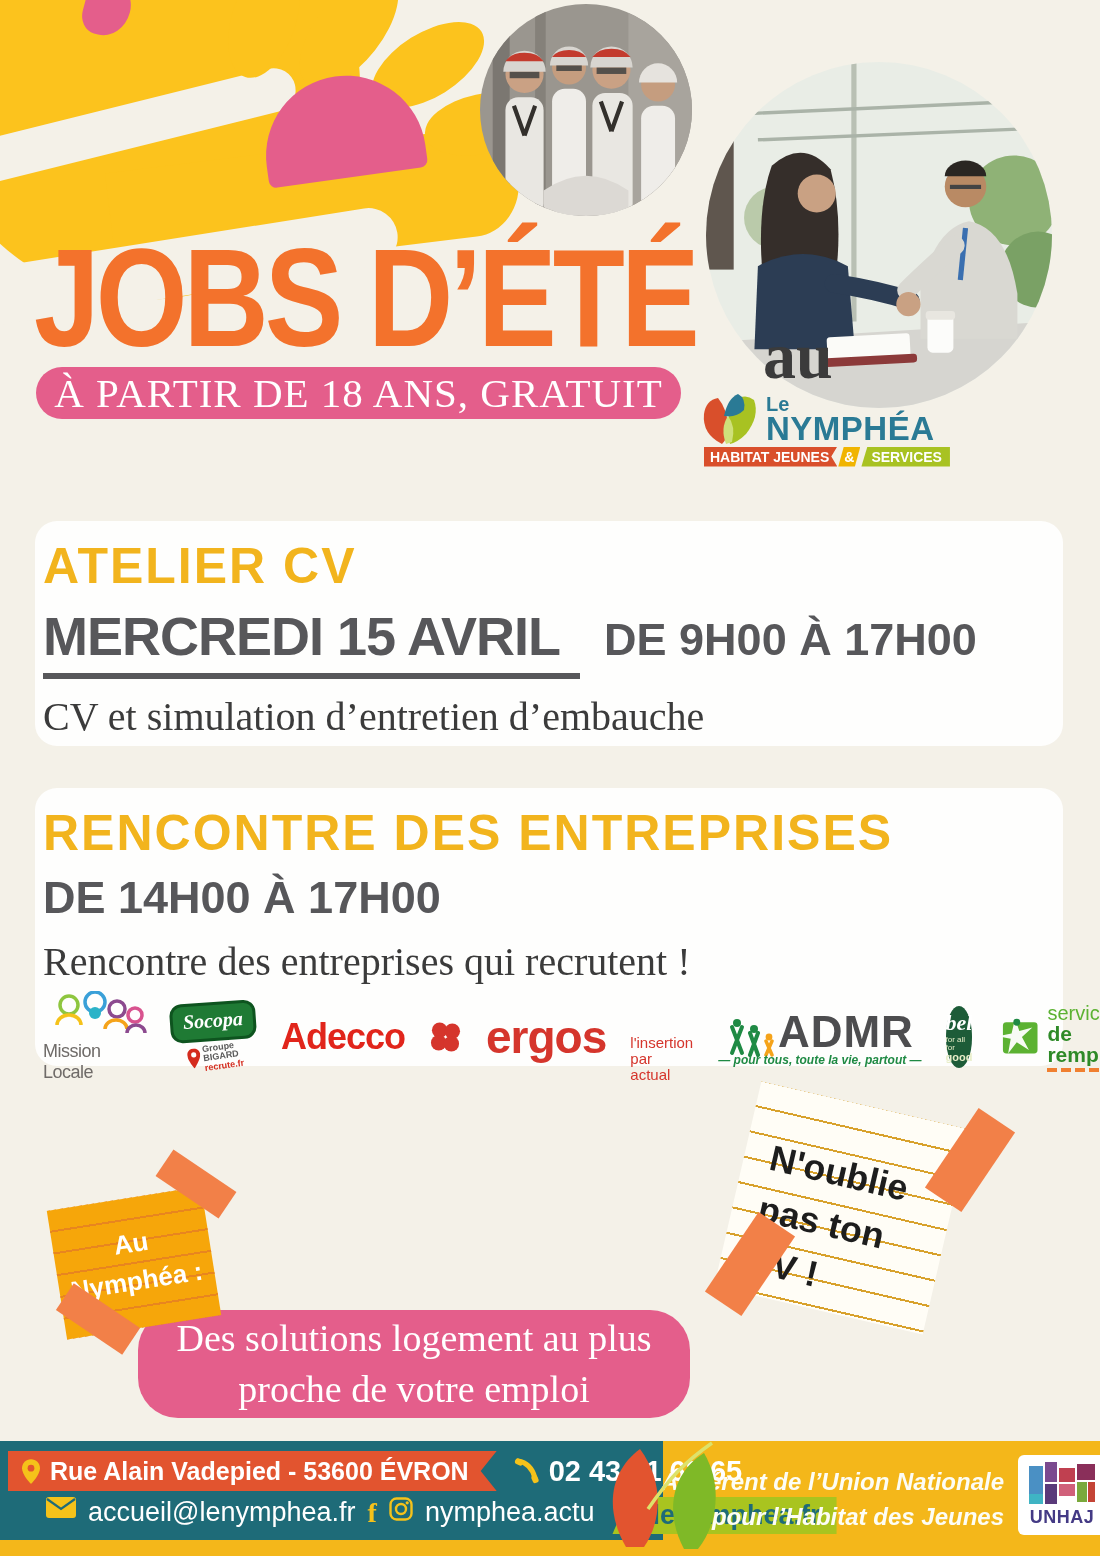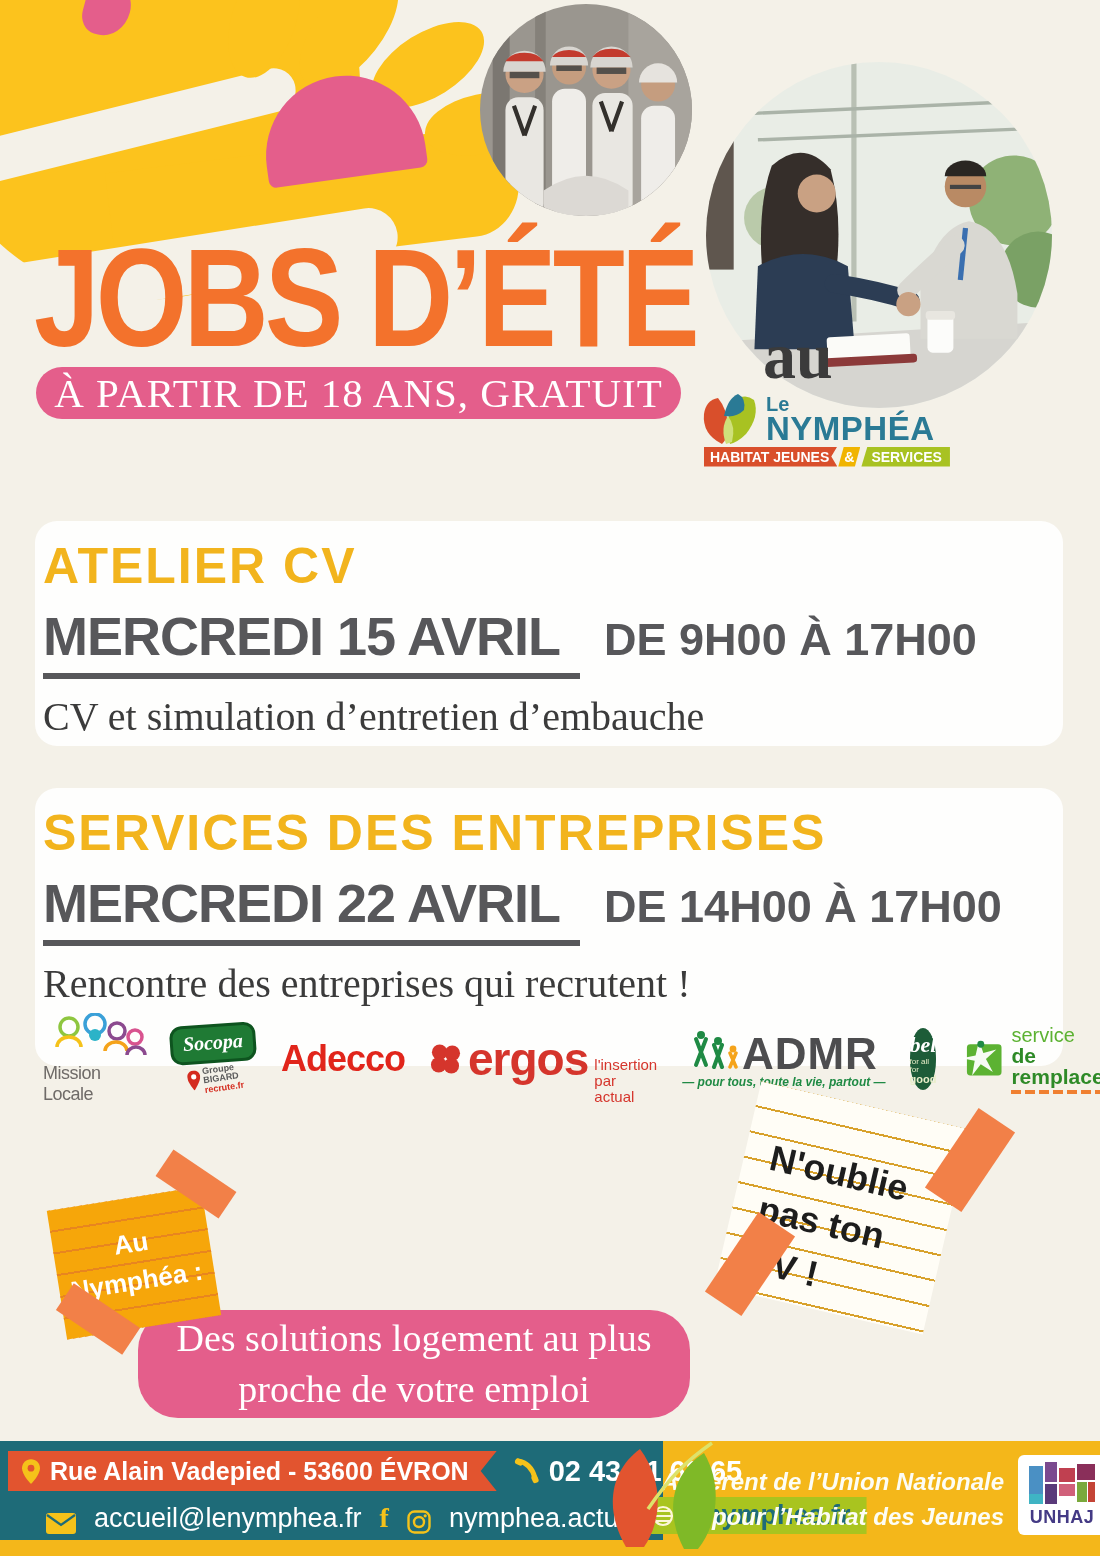--- a/index.html
+++ b/index.html
@@ -66,25 +66,25 @@
   .pml{display:flex;flex-direction:column;align-items:center;}
   .pml-label{font-size:18px;color:#6f6b68;letter-spacing:-.5px;margin-top:-2px;}
   .socopa{display:flex;flex-direction:column;align-items:center;transform:rotate(-4deg);}
   .socopa-badge{background:#1f7a34;border:3px solid #0e541f;border-radius:12px;color:#fff;
                 font-family:"Liberation Serif",serif;font-style:italic;font-weight:bold;
                 font-size:20px;padding:4px 10px 6px 10px;}
   .socopa-sub{display:flex;align-items:center;gap:3px;margin-top:2px;}
   .socopa-sub-txt{font-size:9px;line-height:1.05;color:#5a5a5a;font-weight:bold;transform:rotate(-4deg);}
   .socopa-sub-txt .red{color:#d42b1e;}
   .adecco{font-size:36px;font-weight:bold;color:#e1251b;letter-spacing:-1px;text-align:center;}
-  .ergos{display:flex;align-items:center;gap:6px;}
+  .ergos{display:flex;align-items:center;gap:24px;}
   .ergos-name{font-size:46px;font-weight:bold;color:#d5352c;letter-spacing:-1px;}
   .ergos-sub{font-size:15px;color:#d5352c;line-height:1.05;margin-top:44px;}
   .admr{display:flex;flex-direction:column;align-items:center;}
-  .admr-top{display:flex;align-items:flex-start;}
+  .admr-top{display:flex;align-items:flex-end;}
   .admr-name{font-size:44px;font-weight:bold;color:#4d4d4f;letter-spacing:1px;}
   .admr-tag{font-size:12px;color:#1f8a44;font-style:italic;font-weight:bold;margin-top:-4px;white-space:nowrap;}
   .bel{width:62px;height:62px;border-radius:50%;background:#1d5c38;color:#fff;display:flex;
        flex-direction:column;align-items:center;justify-content:center;line-height:1;}
   .bel-name{font-family:"Liberation Serif",serif;font-style:italic;font-weight:bold;font-size:22px;}
   .bel-s1{font-size:8px;margin-top:2px;color:#e8eec9;}
   .bel-s2{font-size:11px;font-weight:bold;color:#e8eec9;}
   .svc{display:flex;align-items:center;gap:6px;}
   .svc-txt{line-height:1;}
   .svc-1{font-size:20px;color:#5cb232;}
@@ -115,21 +115,21 @@
   
   .footer{left:0;top:1441px;width:1100px;height:115px;padding-left:30px;}
   .f-teal{position:absolute;left:0;top:0;width:663px;height:99px;background:#1e6b78;}
   .f-gold{position:absolute;left:663px;top:0;width:437px;height:99px;background:#f4b71a;}
   .f-strip{position:absolute;left:0;top:99px;width:1100px;height:16px;background:#f4b71a;}
   .f-row1{position:absolute;left:8px;top:10px;display:flex;align-items:center;gap:16px;z-index:2;}
   .addr-ribbon{display:flex;align-items:center;gap:10px;background:#e2542f;height:40px;
     padding:0 28px 0 14px;clip-path:polygon(0 0,100% 0,calc(100% - 16px) 50%,100% 100%,0 100%);
     color:#fff;font-weight:bold;font-size:25px;white-space:nowrap;}
   .phone-group{display:flex;align-items:center;gap:10px;color:#fff;font-weight:bold;font-size:29px;white-space:nowrap;}
-  .f-row2{position:absolute;left:46px;top:56px;display:flex;align-items:flex-end;gap:18px;z-index:2;
+  .f-row2{position:absolute;left:46px;top:56px;display:flex;align-items:flex-start;gap:12px;z-index:2;
     color:#fff;font-size:27px;white-space:nowrap;}
   .fb-f{color:#f5c21a;font-weight:bold;font-size:28px;font-family:"Liberation Serif",serif;}
   .web-ribbon{display:flex;align-items:center;gap:8px;background:#a9c41f;height:37px;margin-left:6px;
     padding:0 16px 0 10px;clip-path:polygon(16px 0,100% 0,100% 100%,0 100%);
     color:#1e6b78;font-weight:bold;font-size:27px;}
   .membership{position:absolute;right:126px;top:24px;width:360px;text-align:right;color:#fdfdf5;
     font-style:italic;font-weight:bold;font-size:24px;line-height:1.45;z-index:2;}
   .unhaj{position:absolute;right:24px;top:14px;width:88px;height:80px;background:#fff;border-radius:6px;
     display:flex;flex-direction:column;align-items:center;justify-content:center;z-index:2;}
   .unhaj-label{font-size:18px;font-weight:bold;color:#443a85;letter-spacing:.5px;margin-top:1px;}
@@ -248,23 +248,22 @@
   <section class="abs card card1">
     <h2>ATELIER CV</h2>
     <div class="daterow">
       <span class="ev-date">MERCREDI 15 AVRIL</span>
       <span class="ev-time">DE 9H00 À 17H00</span>
     </div>
     <div class="ev-desc">CV et simulation d’entretien d’embauche</div>
   </section>
 
   <section class="abs card card2">
-    <h2>SERVICES DES ENTREPRISES</h2>
+    <h2>RENCONTRE DES ENTREPRISES</h2>
     <div class="daterow">
-      <span class="ev-date">MERCREDI 22 AVRIL</span>
       <span class="ev-time">DE 14H00 À 17H00</span>
     </div>
     <div class="ev-desc">Rencontre des entreprises qui recrutent !</div>
 
     <div class="partners">
       <div class="pml">
         <svg width="104" height="52" viewBox="0 0 104 52">
           <circle cx="26" cy="14" r="9" fill="none" stroke="#8ec63f" stroke-width="3.5"></circle>
           <path d="M14,34 a12,10 0 0 1 24,0" fill="none" stroke="#f5c21a" stroke-width="3.5"></path>
           <circle cx="52" cy="11" r="10" fill="none" stroke="#3aa0d8" stroke-width="3.5"></circle>

